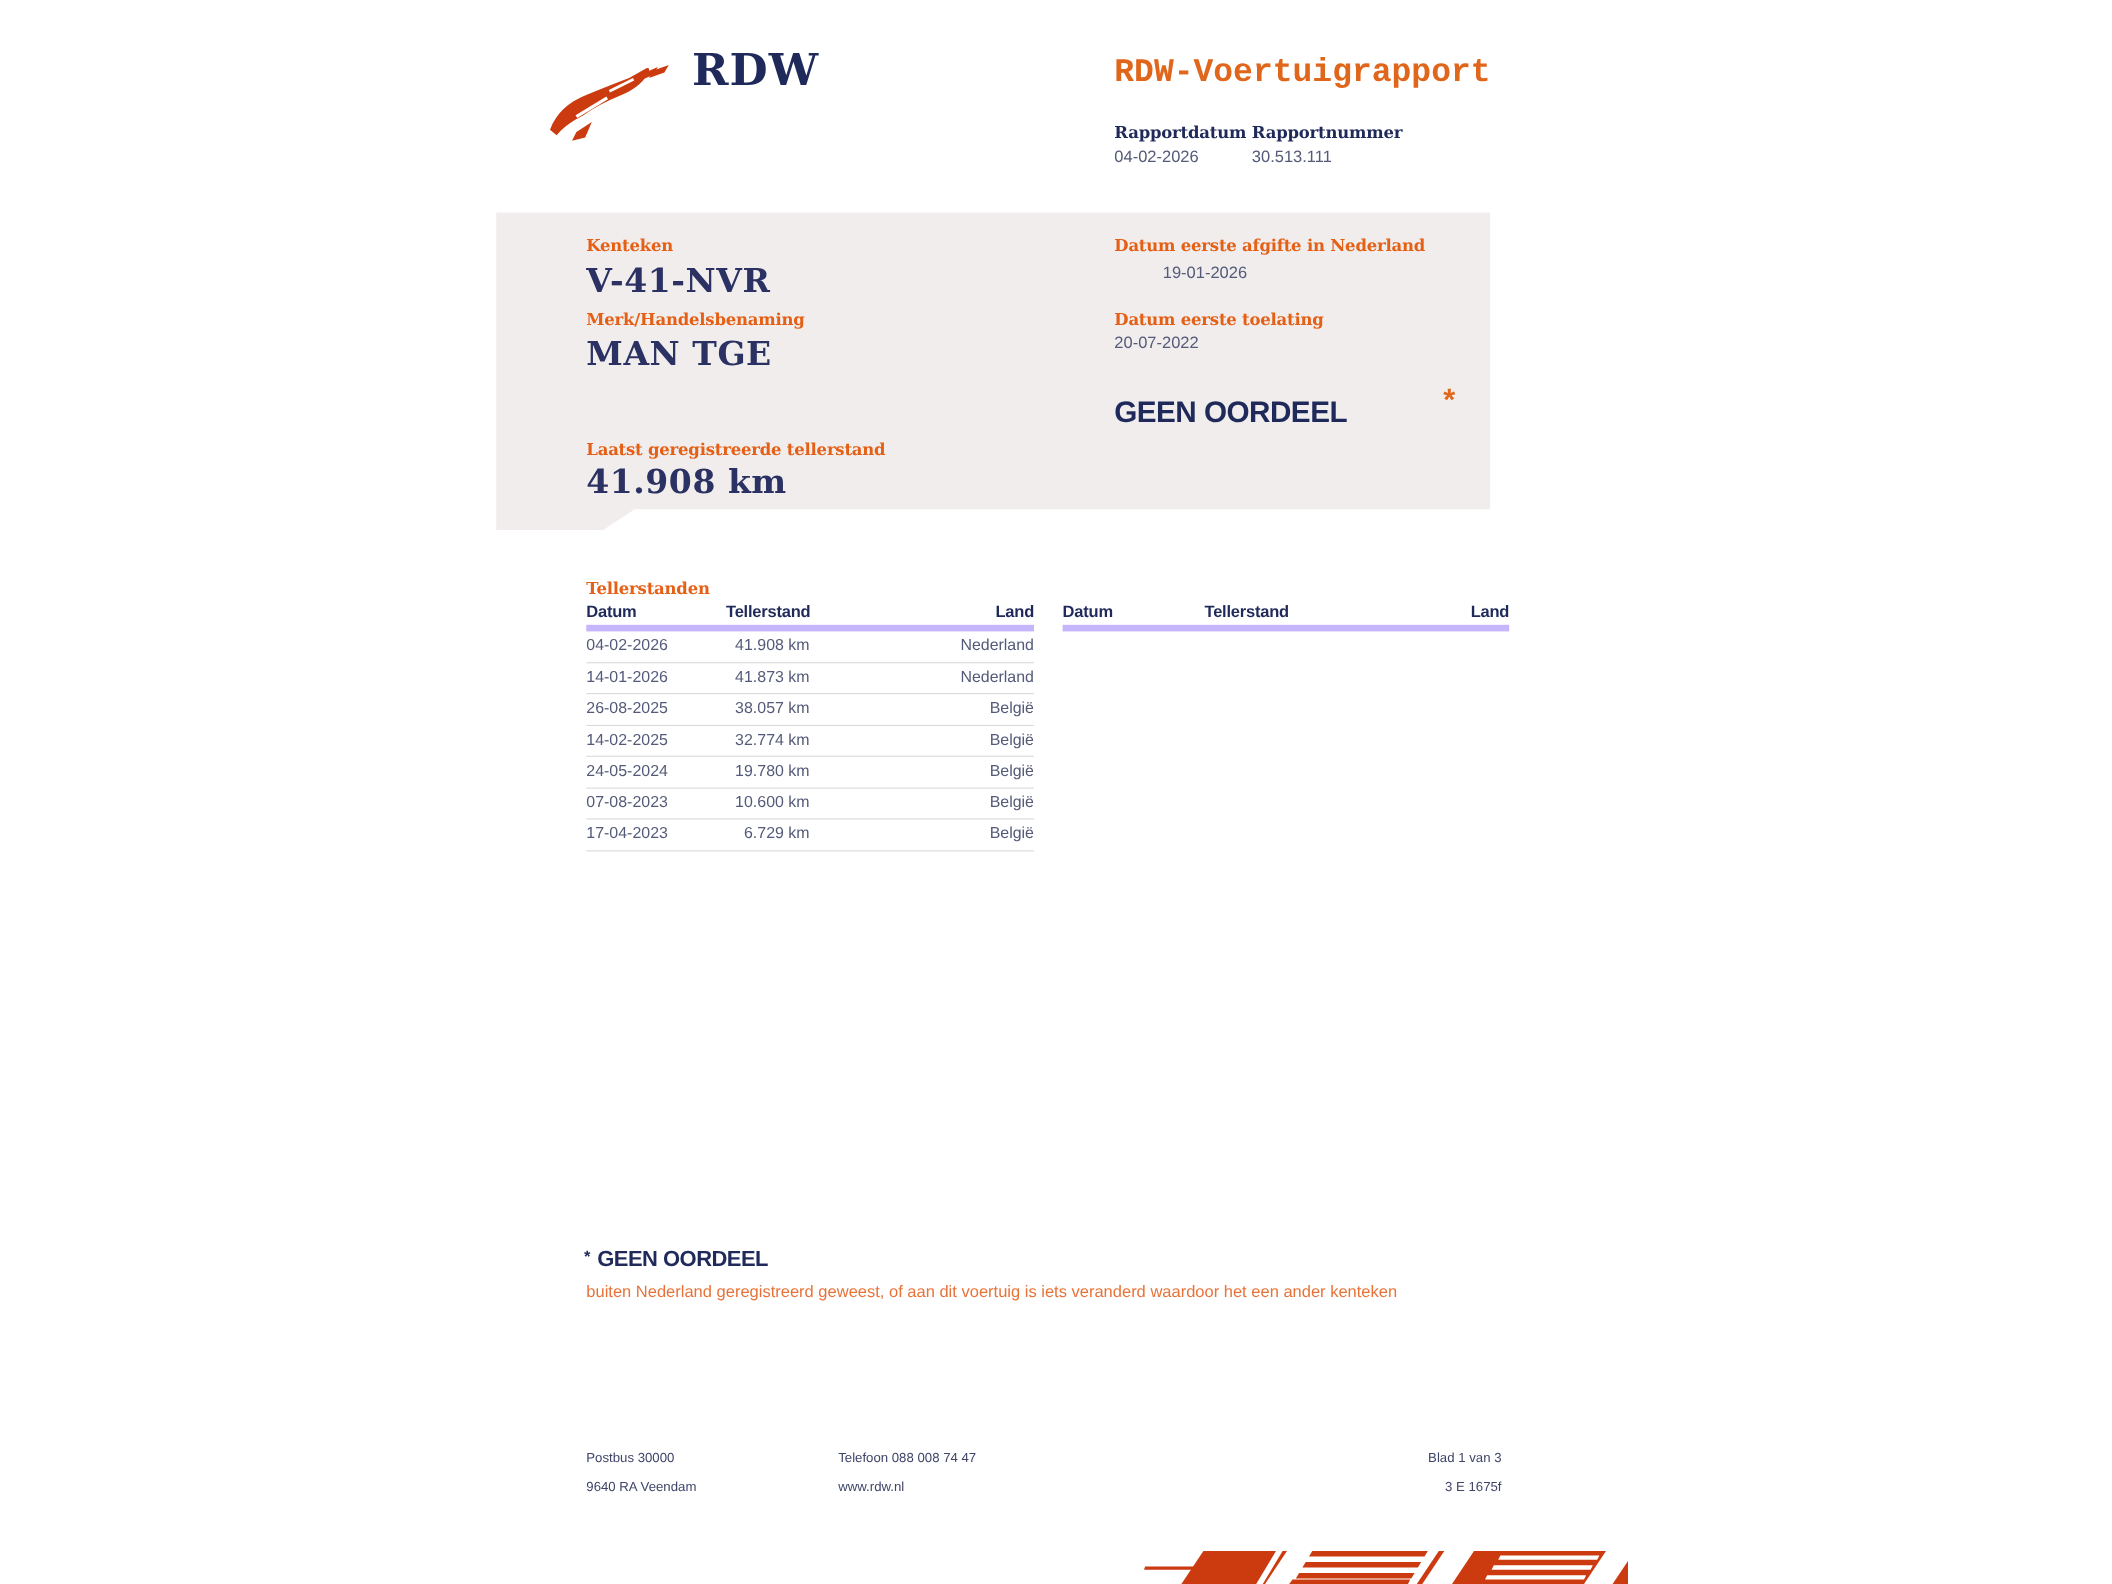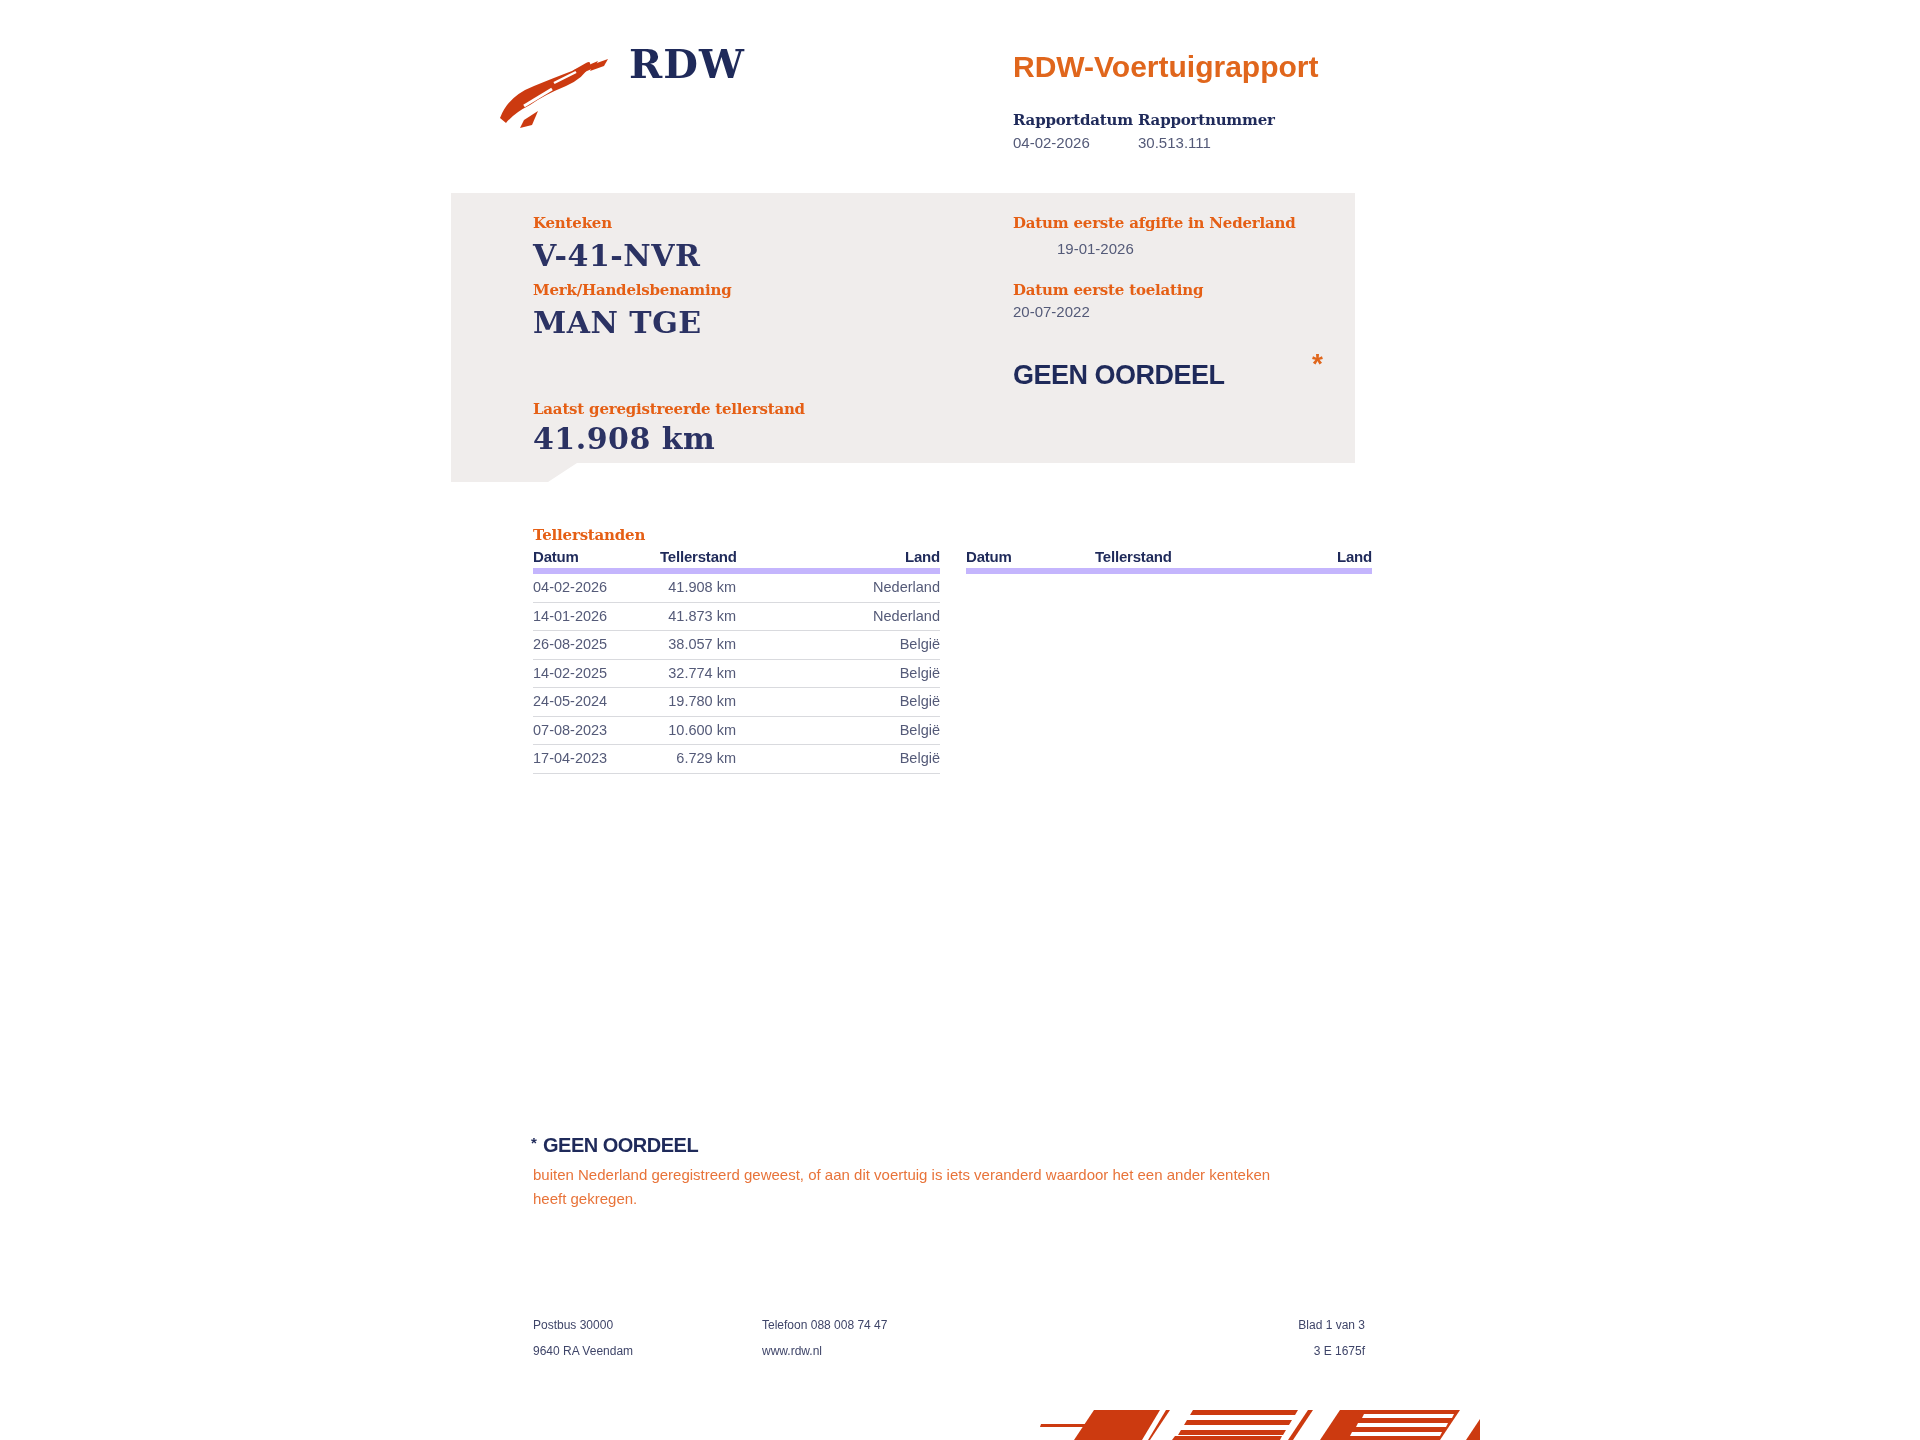--- a/index.html
+++ b/index.html
@@ -7,21 +7,21 @@
     position:relative;width:1920px;height:1440px;background:#ffffff;
     overflow:hidden;font-family:"Liberation Sans",sans-serif;border-radius:23px;
   }
   .abs{position:absolute;}
   
   .rdw-wordmark{
     font-family:"DejaVu Serif",serif;font-weight:700;font-size:40px;
     color:#1f2a5a;letter-spacing:1px;
   }
   .doc-title{
-    font-family:Liberation Sans, sans-serif;font-weight:600;font-size:30px;
+    font-family:Liberation Mono, monospace;font-weight:600;font-size:30px;
     color:#e0661c;letter-spacing:0;
   }
   .hdr-label{
     font-family:"DejaVu Serif",serif;font-weight:700;font-size:15px;
     color:#1f2a5a;letter-spacing:-0.2px;
   }
   .hdr-value{font-size:15px;color:#545a78;}
   
   .card{
     background:#f0edec;width:904px;height:289px;
@@ -176,21 +176,20 @@
       <span class="th-stand" style="left:129px;">Tellerstand</span>
       <span class="th-land">Land</span>
     </div>
     <div class="tbl-rows"></div>
   </div>
 
   <div class="abs note-star" style="left:531px;top:1134px;">*</div>
   <div class="abs note-title" style="left:543px;top:1134px;">GEEN OORDEEL</div>
   <div class="abs note-body" style="left:533px;top:1163px;" id="note-body">
       <div>buiten Nederland geregistreerd geweest, of aan dit voertuig is iets veranderd waardoor het een ander kenteken</div>
-      <div>heeft gekregen.</div>
     </div>
 
   <div class="abs foot" style="left:533px;top:1318px;">Postbus 30000</div>
   <div class="abs foot" style="left:533px;top:1344px;">9640 RA Veendam</div>
   <div class="abs foot" style="left:762px;top:1318px;">Telefoon 088 008 74 47</div>
   <div class="abs foot" style="left:762px;top:1344px;">www.rdw.nl</div>
   <div class="abs foot foot-right" style="left:1145px;top:1318px;">Blad 1 van 3</div>
   <div class="abs foot foot-right" style="left:1145px;top:1344px;">3 E 1675f</div>
 
   <svg class="abs" style="left:1030px;top:1398px;" width="450" height="42" viewBox="0 0 450 42">

